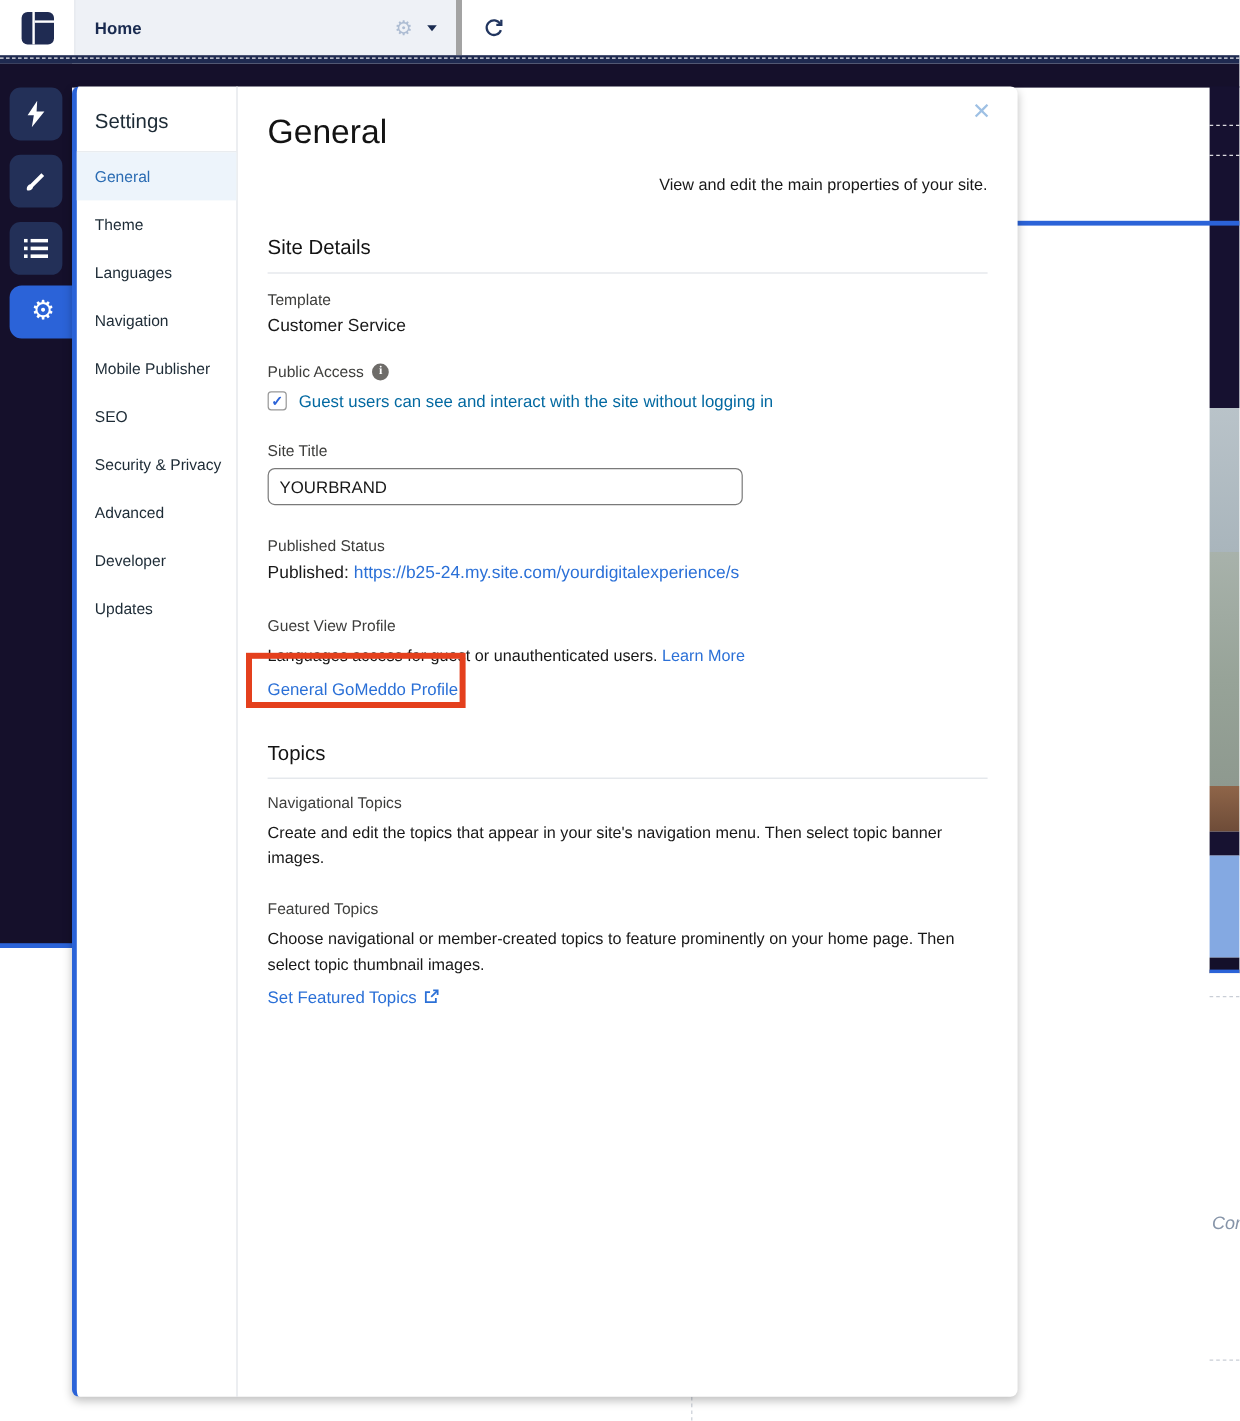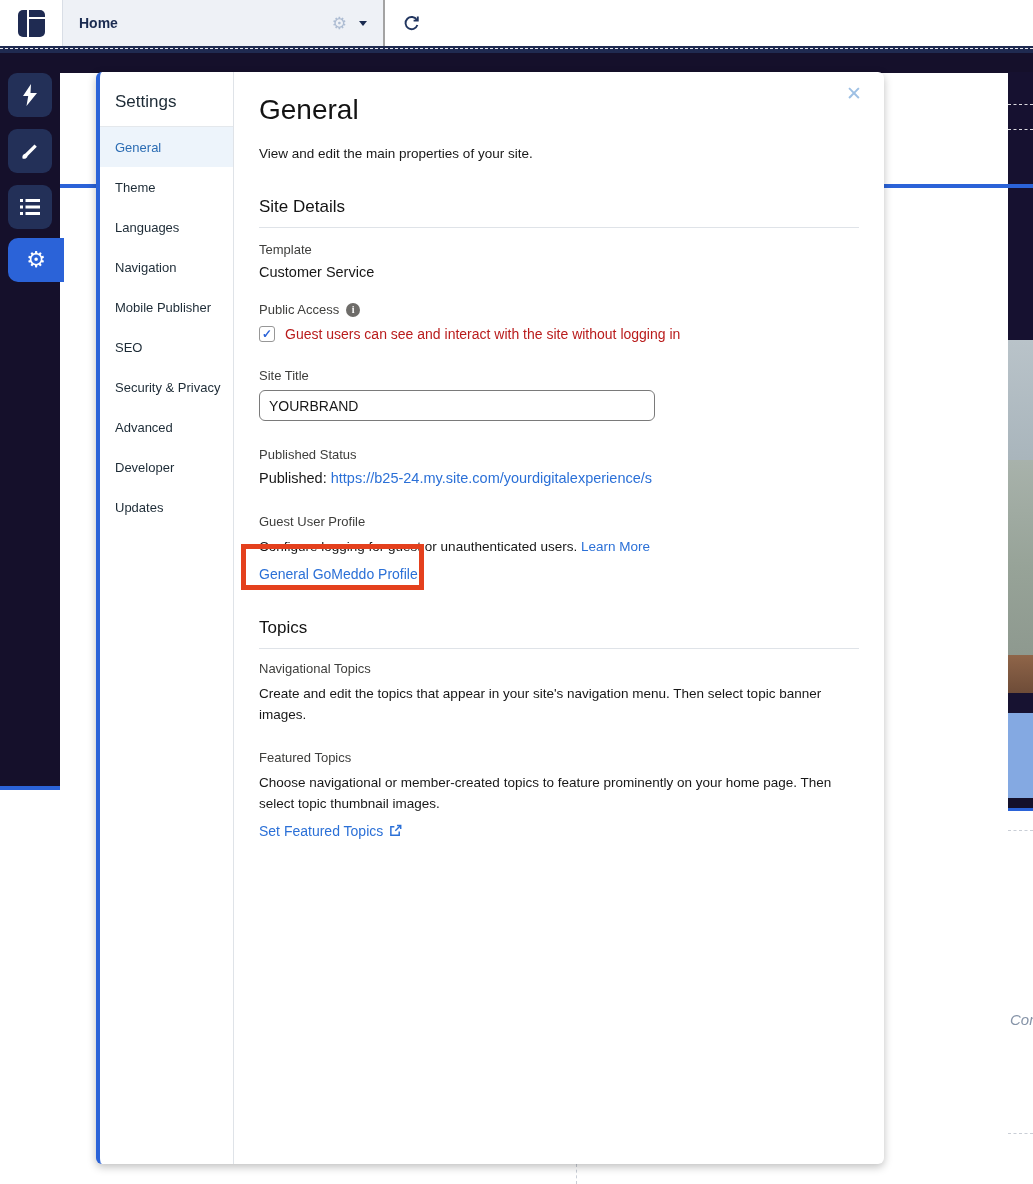--- a/index.html
+++ b/index.html
@@ -8,21 +8,21 @@
 
   
   .topbar { position:absolute; left:0; top:0; width:1033px; height:46px; background:#fff;
     display:flex; align-items:stretch; z-index:6; }
   .logo-cell { width:63px; display:flex; align-items:center; justify-content:center;
     border-right:1px solid #d9dee6; }
   .logo-icon { width:27px; height:27px; background:#1f2b52; border-radius:5px; position:relative; }
   .logo-icon .slit-v { position:absolute; left:9px; top:0; width:2.5px; height:27px; background:#fff; }
   .logo-icon .slit-h { position:absolute; left:11px; top:7px; width:16px; height:2.5px; background:#fff; }
   .home-tab { width:322px; background:#eef1f6; display:flex; align-items:center;
-    padding:0 16px; border-right:2px solid #a3a3a3; }
+    padding:0 16px; border-right:5px solid #a3a3a3; }
   .home-label { font-size:14px; font-weight:bold; color:#1a2b50; }
   .tab-gear { margin-left:auto; font-size:17px; color:#aebdd3; line-height:1; cursor:pointer; }
   .tab-caret { width:0; height:0; border-left:4.5px solid transparent; border-right:4.5px solid transparent;
     border-top:5px solid #1a2b50; margin-left:12px; cursor:pointer; }
   .refresh-cell { width:52px; display:flex; align-items:center; justify-content:center; }
   .topbar-rest { flex:1; background:#fff; }
 
   
   .navy-band { position:absolute; left:0; top:46px; width:1033px; height:7px; background:#1f2a50; z-index:6; }
   .navy-band .dash { position:absolute; left:0; top:2px; width:100%; border-top:1.5px dashed rgba(255,255,255,.9); }
@@ -55,48 +55,48 @@
   .rs-graydash1 { position:absolute; top:19px; left:0; width:100%; border-top:1px dashed #c9ced6; }
   .rs-graydash2 { position:absolute; top:322px; left:0; width:100%; border-top:1px dashed #c9ced6; }
   .content-ghost { position:absolute; top:200px; left:2px; font-style:italic; font-size:15px;
     color:#8694a8; white-space:nowrap; }
 
   .bottom-dash-v { position:absolute; left:576px; top:1164px; height:20px; border-left:1px dashed #c9ced6; z-index:0; }
 
   
   .modal { position:absolute; left:60px; top:72px; width:788px; height:1092px; background:#fff;
     border-left:4px solid #2b63d8; border-radius:6px 6px 6px 6px;
-    box-shadow:0 3px 8px rgba(0,0,0,.25); z-index:5; display:flex;margin-left:36px; }
+    box-shadow:0 3px 8px rgba(0,0,0,.25); z-index:5; display:flex; }
   .nav-col { width:134px; border-right:1px solid #dfe3e8; flex-shrink:0; }
   .nav-header { height:55px; padding:20px 0 0 15px; border-bottom:1px solid #e4e8ec; }
   .nav-title { font-size:17px; color:#1d2b36; }
   .nav-item { height:40px; display:flex; align-items:center; padding-left:15px;
     font-size:13px; color:#1d2b36; cursor:pointer; }
   .nav-item.active { background:#edf4fb; color:#2b6cb3; }
 
   .content-col { flex:1; padding:14px 25px 0 25px; position:relative; }
   .close-btn { position:absolute; top:12px; right:22px; font-size:19px; color:#9ec0e4;
     cursor:pointer; line-height:1; font-weight:400; }
   .page-title { font-size:28px; font-weight:400; color:#131313; margin-top:8px; }
-  .page-subtitle { font-size:13.5px; color:#181818; margin-top:20px; }
+  .page-subtitle { font-size:13.5px; color:#181818; margin-top:20px;text-align:right; }
   .section-h { font-size:17px; font-weight:400; color:#131313; margin-top:36px; }
   .hrule { border:none; border-top:1px solid #dfe3e8; margin-top:10px; }
 
   .field-label { font-size:13px; color:#3e3e3c; display:flex; align-items:center; gap:7px; }
   .mt14 { margin-top:14px; } .mt22 { margin-top:22px; } .mt26 { margin-top:26px; }
   .mt28 { margin-top:28px; } .mt12 { margin-top:12px; } .mt24 { margin-top:24px; }
   .field-value { font-size:14.5px; color:#181818; margin-top:7px; }
   .info-icon { width:14px; height:14px; background:#6e6c69; color:#fff; border-radius:50%;
     font-size:10px; font-weight:bold; display:inline-flex; align-items:center; justify-content:center;
     font-family:"Liberation Serif", serif; cursor:pointer; }
   .checkbox-row { display:flex; align-items:center; gap:10px; margin-top:9px; }
   .checkbox { width:16px; height:16px; border:1px solid #979797; border-radius:3px; background:#fff;
     display:flex; align-items:center; justify-content:center; font-size:12px; font-weight:bold;
     color:#2b63d8; cursor:pointer; }
-  .checkbox-label { font-size:14px; color:#b91c1c; }
+  .checkbox-label { font-size:14px; color:#0369a1; }
 
   .text-input { width:396px; height:31px; border:1px solid #7a7a7a; border-radius:6px;
     margin-top:7px; padding:12px 9px; font-size:14px; color:#181818;
     font-family:"Liberation Sans", sans-serif; display:block; }
   .link { color:#2b70d7; text-decoration:none; cursor:pointer; }
   .value-line { font-size:14.5px; color:#181818; margin-top:8px; }
   .desc-line { font-size:13.5px; color:#181818; margin-top:8px; line-height:1.55; }
   .link-line { font-size:14px; margin-top:8px; display:flex; align-items:center; gap:6px; }
   .ext-icon svg { display:block; }
 
@@ -220,22 +220,22 @@
       <span class="checkbox-label">Guest users can see and interact with the site without logging in</span>
     </div>
 
     <div class="field-label mt26">Site Title</div>
     <input class="text-input" type="text" value="YOURBRAND" style="">
 
     <div class="field-label mt26">Published Status</div>
     <div class="value-line"><span>Published: </span><a class="link">https://b25-24.my.site.com/yourdigitalexperience/s</a></div>
 
     <div class="guest-profile mt28">
-      <div class="field-label">Guest User Profile</div>
-      <div class="desc-line"><span>Configure logging for guest or unauthenticated users. </span><a class="link">Learn More</a></div>
+      <div class="field-label">Guest View Profile</div>
+      <div class="desc-line"><span>Languages access for guest or unauthenticated users. </span><a class="link">Learn More</a></div>
       <div class="link-line">
           <a class="link">General GoMeddo Profile</a>
         </div>
       <div class="annotation-box"></div>
     </div>
 
     <div class="section-h">Topics</div>
     <hr class="hrule">
 
     <div class="field-label mt12">Navigational Topics</div>

